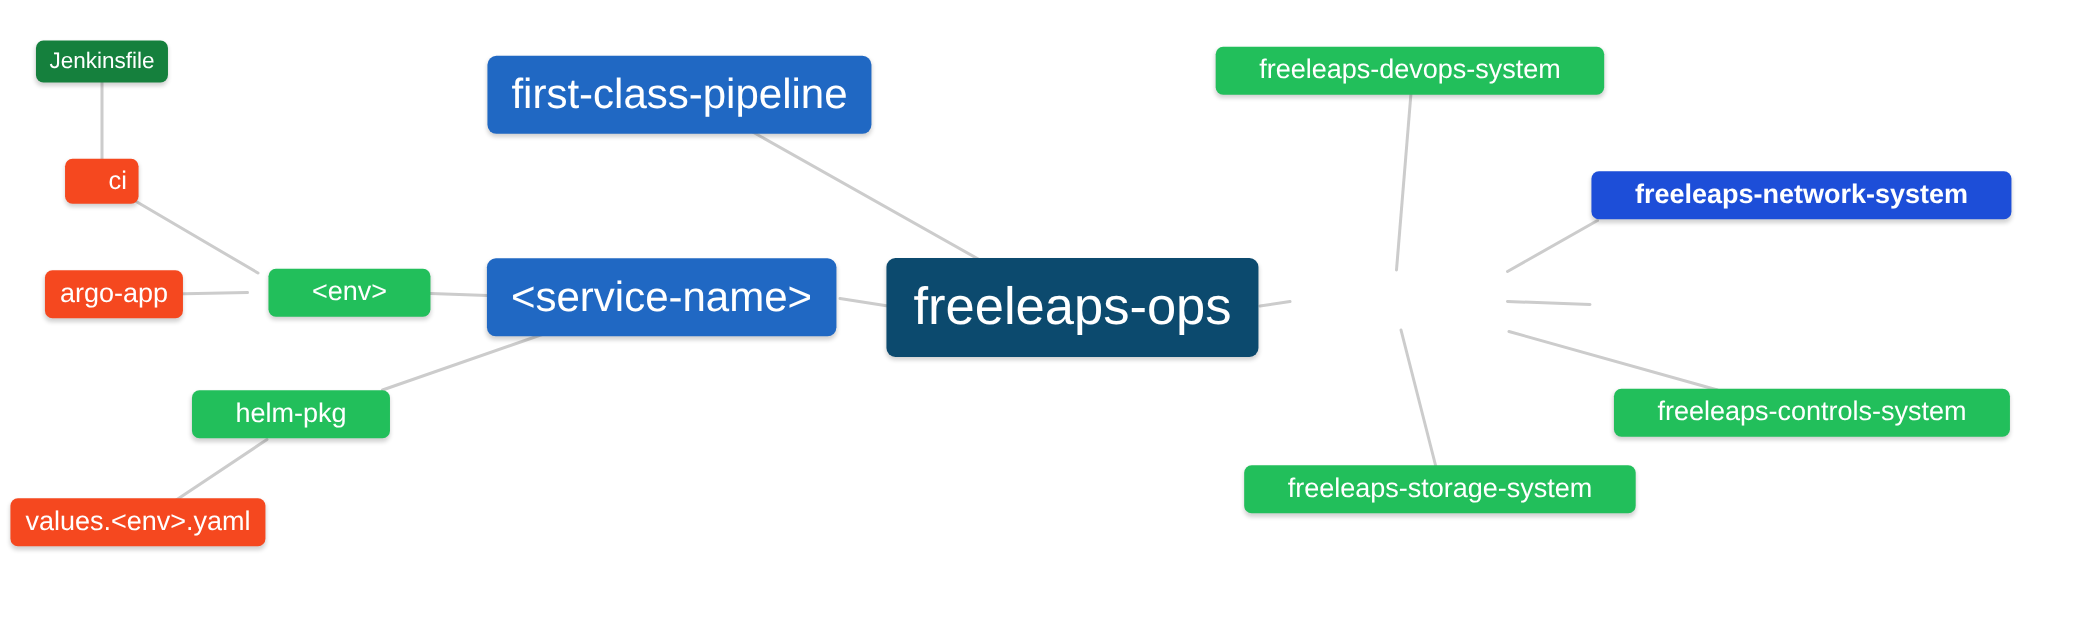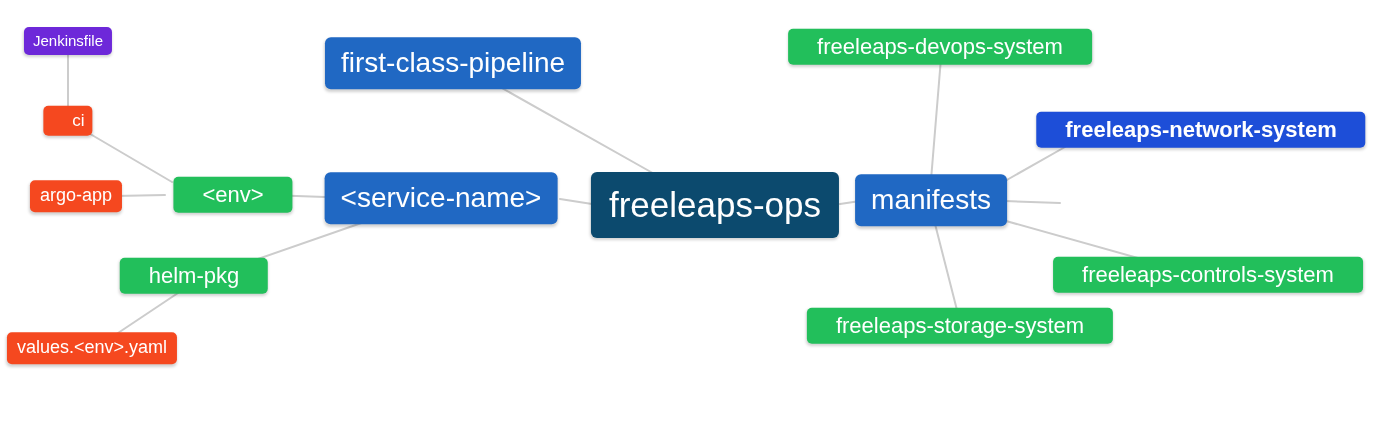--- a/index.html
+++ b/index.html
@@ -30,21 +30,21 @@
     white-space: nowrap;
     text-align: center;
     border-radius: 5px;
     box-shadow: 0 2px 3px rgba(0,0,0,0.18);
     line-height: 1.2;
     cursor: pointer;
     user-select: none;
   }
   .node--xl  { font-size: 35px; padding: 12px 18px; border-radius: 6px; }
   .node--lg  { font-size: 28px; padding: 9px 16px;  border-radius: 6px; }
-  .node--md  { font-size: 22px; padding: 5px 29px; }
+  .node--md  { font-size: 18px; padding: 5px 29px; }
   .node--sm  { font-size: 18px; padding: 5px 10px; text-align: center; }
   .node--xs  { font-size: 17px; padding: 5px 8px; }
   .node--xxs { font-size: 15px; padding: 5px 9px; }
 </style>
 </head>
 <body>
 
 <div class="canvas" style="width: 1390px; height: 421px; background: rgb(255, 255, 255);">
   <svg class="edges-layer" xmlns="http://www.w3.org/2000/svg" width="1390" height="421" viewBox="0 0 1390 421">
       <line x1="68" y1="50" x2="68" y2="112" stroke="#cccccc" stroke-width="2" stroke-linecap="round"></line>
@@ -59,25 +59,24 @@
       <line x1="941" y1="58" x2="931" y2="180" stroke="#cccccc" stroke-width="2" stroke-linecap="round"></line>
       <line x1="1005" y1="181" x2="1065" y2="147" stroke="#cccccc" stroke-width="2" stroke-linecap="round"></line>
       <line x1="1005" y1="201" x2="1060" y2="203" stroke="#cccccc" stroke-width="2" stroke-linecap="round"></line>
       <line x1="1006" y1="221" x2="1145" y2="260" stroke="#cccccc" stroke-width="2" stroke-linecap="round"></line>
       <line x1="934" y1="220" x2="958" y2="314" stroke="#cccccc" stroke-width="2" stroke-linecap="round"></line>
     </svg>
   <div class="nodes-layer">
       <div class="node node--xl" style="left: 715px; top: 205px; background-color: #0c4a6e;"><span>freeleaps-ops</span></div>
       <div class="node node--lg" style="left: 453px; top: 63px; background-color: rgb(32, 104, 195);"><span>first-class-pipeline</span></div>
       <div class="node node--lg" style="left: 441px; top: 198px; background-color: rgb(32, 104, 195);"><span>&lt;service-name&gt;</span></div>
-      <div class="node node--lg" style="left: 931px; top: 200px; background-color: rgb(32, 104, 195);"><span>manifests</span></div>
       <div class="node node--md" style="left: 201px; top: 195px; background-color: rgb(34, 191, 91); margin-left: 32px;"><span>&lt;env&gt;</span></div>
       <div class="node node--md" style="left: 194px; top: 276px; background-color: rgb(34, 191, 91);"><span>helm-pkg</span></div>
       <div class="node node--sm" style="left: 76px; top: 196px; background-color: rgb(245, 72, 31);"><span>argo-app</span></div>
       <div class="node node--sm" style="left: 92px; top: 348px; background-color: rgb(245, 72, 31);"><span>values.&lt;env&gt;.yaml</span></div>
       <div class="node node--xs" style="left: 68px; top: 121px; background-color: rgb(245, 72, 31); padding-left: 29px;"><span>ci</span></div>
-      <div class="node node--xxs" style="left: 68px; top: 41px; background-color: #6d28d9;"><span>Jenkinsfile</span></div>
+      <div class="node node--xxs" style="left: 68px; top: 41px; background-color: #15803d;"><span>Jenkinsfile</span></div>
       <div class="node node--md" style="left: 940px; top: 47px; background-color: rgb(34, 191, 91);"><span>freeleaps-devops-system</span></div>
       <div class="node node--md" style="left: 1201px; top: 130px; background-color: #1d4ed8; font-weight: bold;"><span>freeleaps-network-system</span></div>
       <div class="node node--md" style="left: 1208px; top: 275px; background-color: rgb(34, 191, 91);"><span>freeleaps-controls-system</span></div>
       <div class="node node--md" style="left: 960px; top: 326px; background-color: rgb(34, 191, 91); text-align: right;"><span>freeleaps-storage-system</span></div>
     </div>
 </div>
 
 </body></html>

